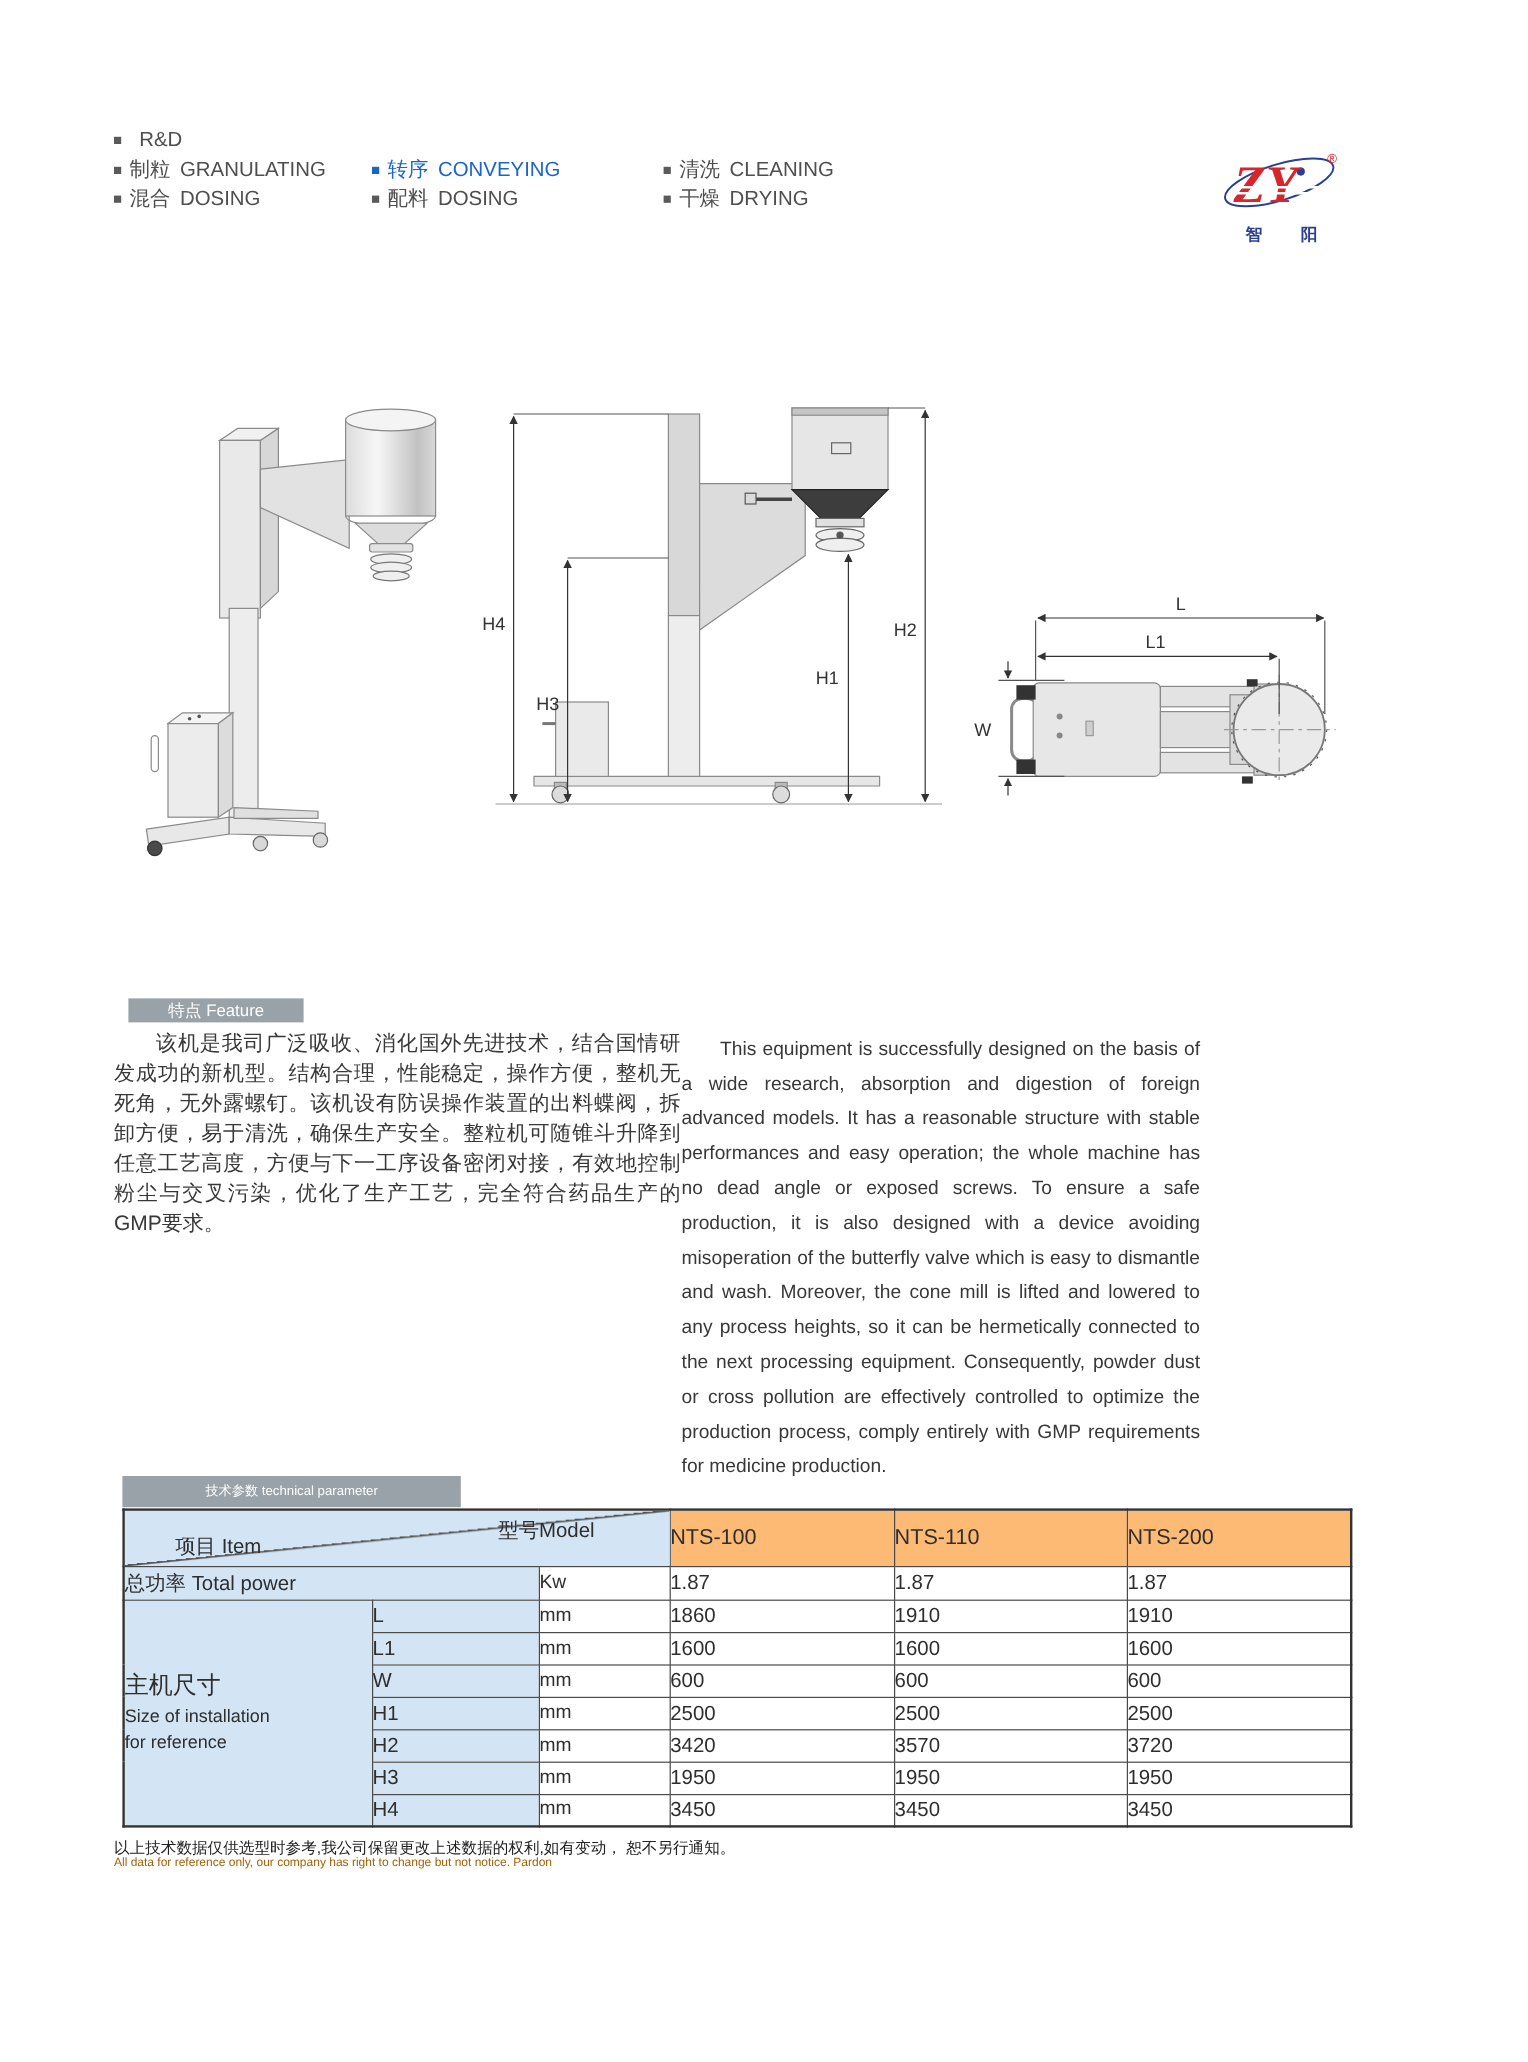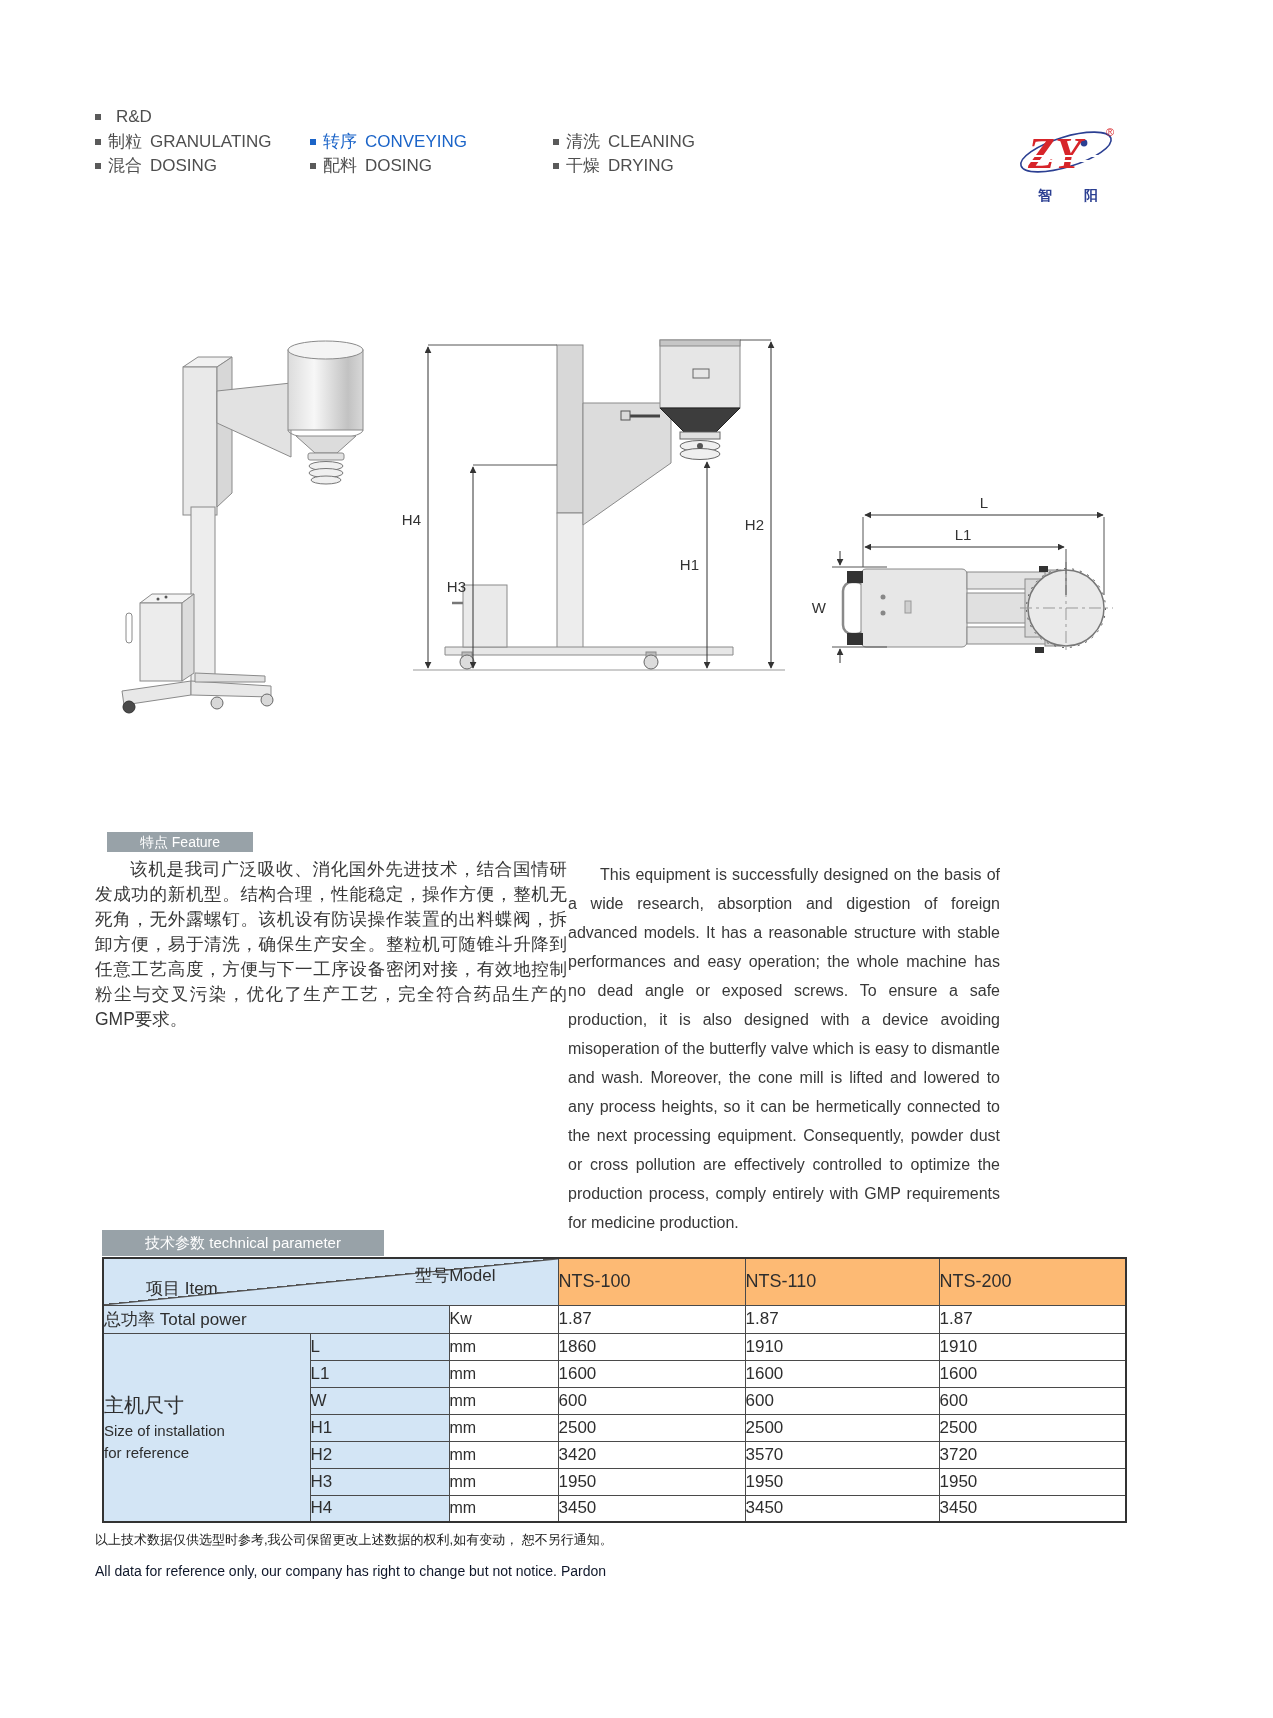--- a/index.html
+++ b/index.html
@@ -8,21 +8,21 @@
   .nav-item{position:absolute;white-space:nowrap;font-size:17px;color:#4e4e4e;height:22px;line-height:22px;cursor:default;}
   .nav-item .bullet{display:inline-block;width:6px;height:6px;background:#5a5a5a;margin-right:7px;vertical-align:2px;}
   .nav-item .cn{margin-right:8px;}
   .nav-item.active{color:#1b64c8;}
   .nav-item.active .bullet{background:#1b64c8;}
   
   .logo{position:absolute;left:1018px;top:116px;width:110px;height:96px;}
   
   .badge{position:absolute;background:#98a2a8;color:#ffffff;text-align:center;}
   .badge.feature{left:107px;top:832px;width:146px;height:20px;font-size:14px;line-height:20px;}
-  .badge.param{left:102px;top:1230px;width:282px;height:26px;font-size:15px;line-height:26px;}
+  .badge.param{left:102px;top:1230px;width:282px;height:26px;font-size:11px;line-height:26px;}
   
   .para-cn{position:absolute;left:95px;top:857px;width:472px;font-size:17.5px;line-height:25px;
            text-align:justify;text-indent:2em;color:#383838;}
   .para-en{position:absolute;left:568px;top:860px;width:432px;font-size:16px;line-height:29px;
            text-align:justify;text-indent:2em;color:#383838;}
   
   .drawing{position:absolute;left:95px;top:295px;}
   .dimtext{font-size:15px;fill:#333;}
   
   .tblwrap{position:absolute;left:102px;top:1257px;}
@@ -39,21 +39,21 @@
       #555 calc(50% + 0px),rgba(0,0,0,0) calc(50% + 1px)),#d3e5f5;}
   .diag-model{position:absolute;right:62px;top:5px;font-size:17px;}
   .diag-item{position:absolute;left:42px;bottom:5px;font-size:17px;}
   td.labelcell{font-size:17px;}
   td.unitcell{font-size:16px;}
   td.valcell{font-size:17px;}
   td.groupcell{font-size:15px;line-height:1.45;}
   .groupcell .cnline{font-size:20px;}
   
   .note-cn{position:absolute;left:95px;top:1531px;font-size:13px;color:#222;white-space:nowrap;}
-  .note-en{position:absolute;left:95px;top:1547px;font-size:14px;color:#0f172a;white-space:nowrap;margin-top:16px;}
+  .note-en{position:absolute;left:95px;top:1547px;font-size:10px;color:#a16207;white-space:nowrap;}
 </style>
 </head>
 <body>
 
 <div class="page">
 
   <div>
     <div class="nav-item" style="left:95px;top:106px;">
       <span class="bullet"></span><span class="cn"></span><span class="en">R&amp;D</span>
     </div>

